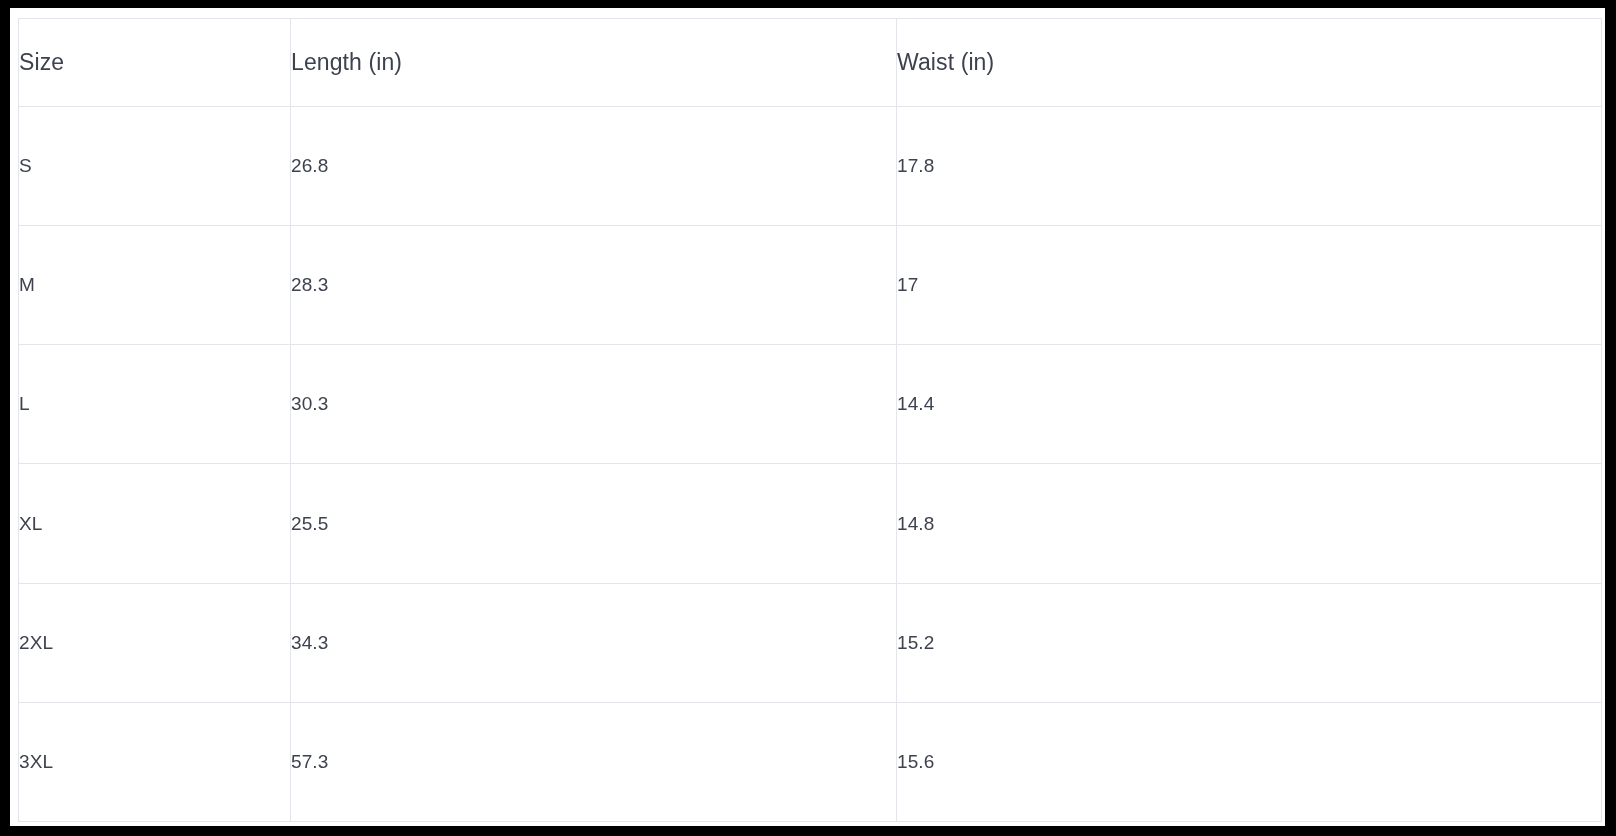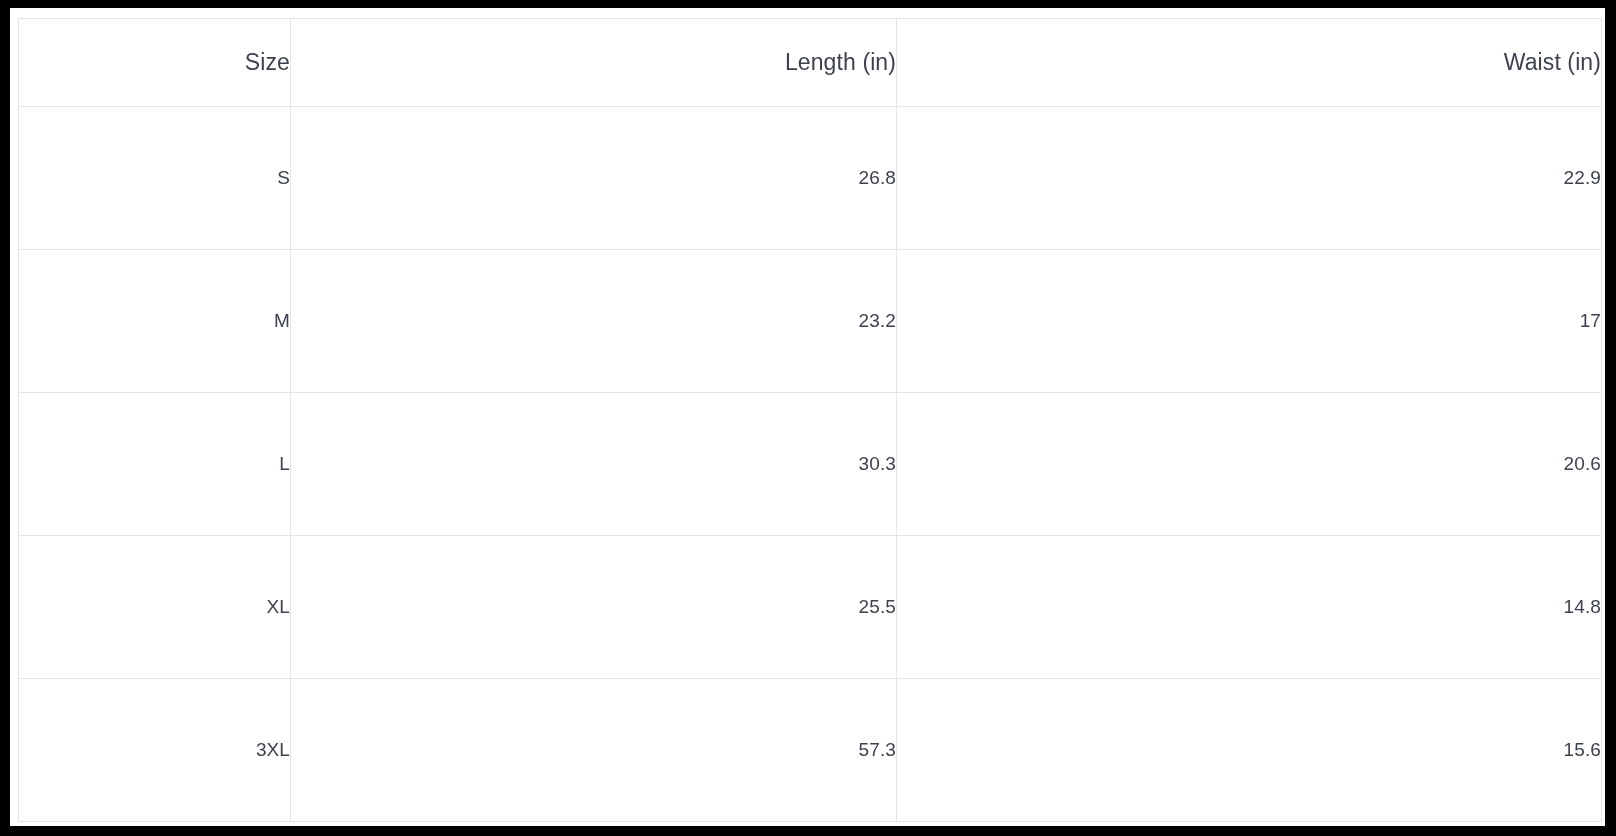--- a/index.html
+++ b/index.html
@@ -51,21 +51,21 @@
     background: #ffffff;
   }
 
   table.size-chart col.c-size   { width: 272px; }
   table.size-chart col.c-waist  { width: 606px; }
   table.size-chart col.c-length { width: 705px; }
 
   table.size-chart th,
   table.size-chart td {
     border: 1px solid #e3e5ea;
-    text-align: right;
+    text-align: left;
     vertical-align: middle;
     color: #3d424e;
     background: #ffffff;
     padding: 0;
   }
 
   table.size-chart thead th {
     height: 87px;
     font-size: 23px;
     font-weight: 500;
@@ -98,36 +98,41 @@
             <th>Size</th>
             <th>Length (in)</th>
             <th>Waist (in)</th>
           </tr>
         </thead>
 
         <tbody>
           <tr>
             <td>S</td>
             <td>26.8</td>
-            <td>22.9</td>
+            <td>17.8</td>
           </tr>
           <tr>
             <td>M</td>
-            <td>23.2</td>
+            <td>28.3</td>
             <td>17</td>
           </tr>
           <tr>
             <td>L</td>
             <td>30.3</td>
-            <td>20.6</td>
+            <td>14.4</td>
           </tr>
           <tr>
             <td>XL</td>
             <td>25.5</td>
             <td>14.8</td>
+          </tr>
+          <tr>
+            <td>2XL</td>
+            <td>34.3</td>
+            <td>15.2</td>
           </tr>
           <tr>
             <td>3XL</td>
             <td>57.3</td>
             <td>15.6</td>
           </tr>
         </tbody>
       </table>
 
     </div>

